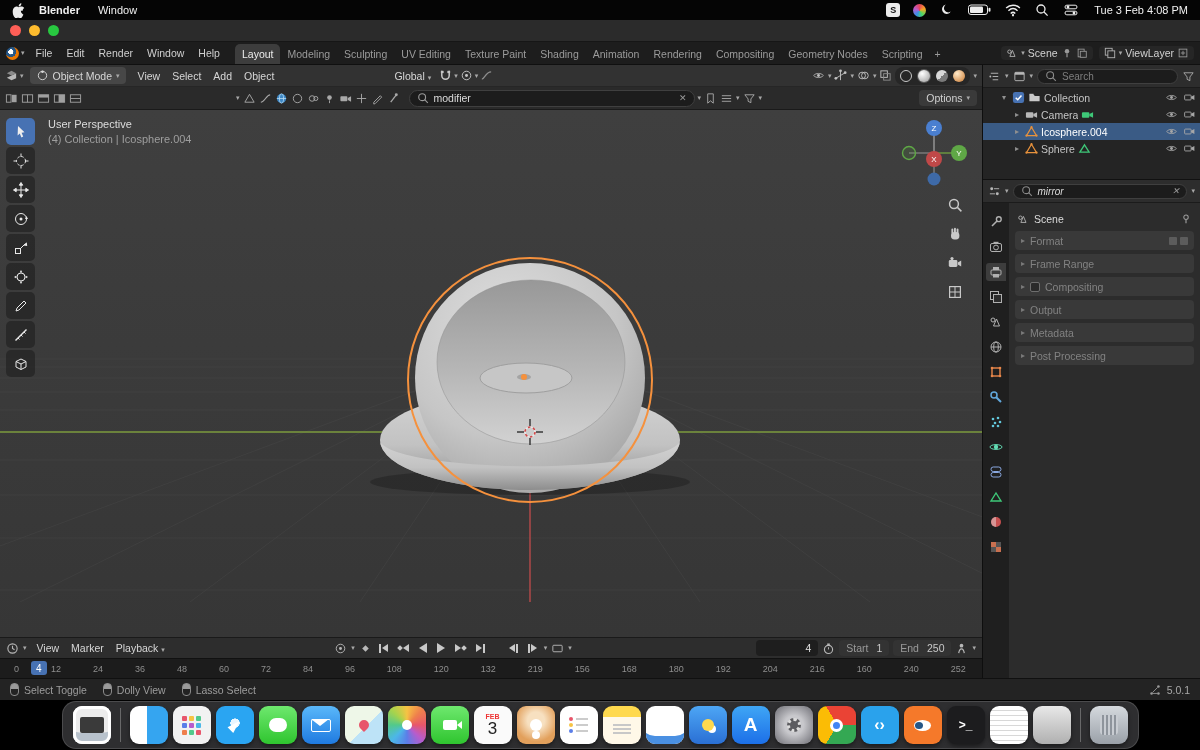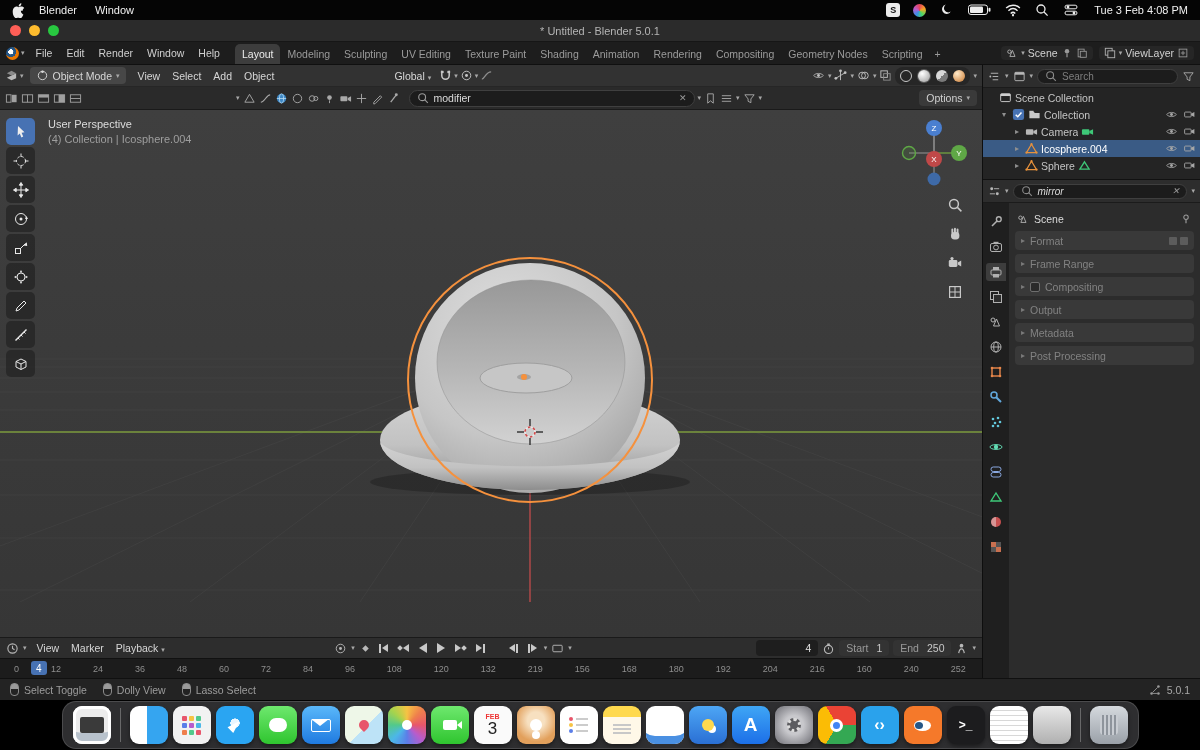--- a/index.html
+++ b/index.html
@@ -2,21 +2,21 @@
 <html><head>
 <meta charset="utf-8">
 <style>
   *{margin:0;padding:0;box-sizing:border-box;font-family:"Liberation Sans",sans-serif;-webkit-font-smoothing:antialiased;}
   html,body{width:1200px;height:750px;background:#000;overflow:hidden;}
   .screen{position:absolute;inset:0;}
 
   
   .macbar{height:20px;background:#050505;display:flex;align-items:center;color:#f0f0f0;font-size:11px;padding:0 12px;gap:4px;}
   .macbar .apple{width:13px;height:15px;display:inline-flex;margin-right:10px;}
-  .macbar .mname{font-weight:normal;margin-right:14px;}
+  .macbar .mname{font-weight:bold;margin-right:14px;}
   .macbar .mitem{margin-right:14px;}
   .mac-right{margin-left:auto;display:flex;align-items:center;gap:13px;}
   .s-badge{background:#ededed;color:#111;font-size:9px;font-weight:bold;border-radius:3px;width:14px;height:14px;display:inline-flex;align-items:center;justify-content:center;}
   .color-dot{width:13px;height:13px;border-radius:50%;background:conic-gradient(#e8445a,#f5a623,#4cd964,#3a8fe8,#b85ccc,#e8445a);}
   .mac-ic{display:inline-flex;width:16px;height:14px;align-items:center;justify-content:center;}
   .mac-clock{font-size:11px;margin-left:2px;}
 
   
   .titlebar{height:22px;background:#2b2b2b;position:relative;display:flex;align-items:center;border-bottom:1px solid #161616;}
   .traffic{display:flex;gap:8px;padding-left:10px;}
@@ -189,21 +189,20 @@
       <span class="mac-clock">Tue 3 Feb  4:08 PM</span>
     </span>
   </div>
 
   <div class="titlebar">
     <span class="traffic">
       <span class="tl r"></span>
       <span class="tl y"></span>
       <span class="tl g"></span>
     </span>
-    <span class="title-text">* Untitled - Blender 5.0.1</span>
   </div>
 
   <div class="menurow">
     <span class="blogo">
         <span class="bl"></span>
         <span class="caret">▾</span>
       </span>
     <span style="display:flex;">
         <span class="menu-item">File</span>
         <span class="menu-item">Edit</span>
@@ -820,31 +819,20 @@
               </span>
             <span class="ph">Search</span>
           </span>
           <span class="mini-ic">
               <svg viewBox="0 0 14 14">
                 <path d="M2 3h10L8.5 7.5v4L5.5 10V7.5z" fill="none" stroke="#a8a8a8"></path>
               </svg>
             </span>
         </div>
         <div class="ol-rows">
-            <div class="ol-row" style="padding-left: 3px;">
-              <span class="ol-chev"></span>
-              <span class="ol-ico">
-                <svg viewBox="0 0 14 14">
-                  <rect x="1.8" y="3" width="10.4" height="8.4" rx="1" fill="none" stroke="#cfcfcf"></rect>
-                  <rect x="1.8" y="3" width="10.4" height="2.4" fill="#cfcfcf"></rect>
-                </svg>
-              </span>
-              <span class="ol-label">Scene Collection</span>
-              <span class="ol-right"></span>
-            </div>
             <div class="ol-row" style="padding-left: 16px;">
               <span class="ol-chev">▾</span>
               <span class="ol-ico">
                 <svg viewBox="0 0 14 14">
                   <rect x="1" y="1" width="12" height="12" rx="2.5" fill="#4772b3"></rect>
                   <path d="M4 7.2 6.2 9.4 10.2 4.8" fill="none" stroke="#fff" stroke-width="1.6"></path>
                 </svg>
               </span>
               <span class="ol-ico">
                 <svg viewBox="0 0 14 14">

